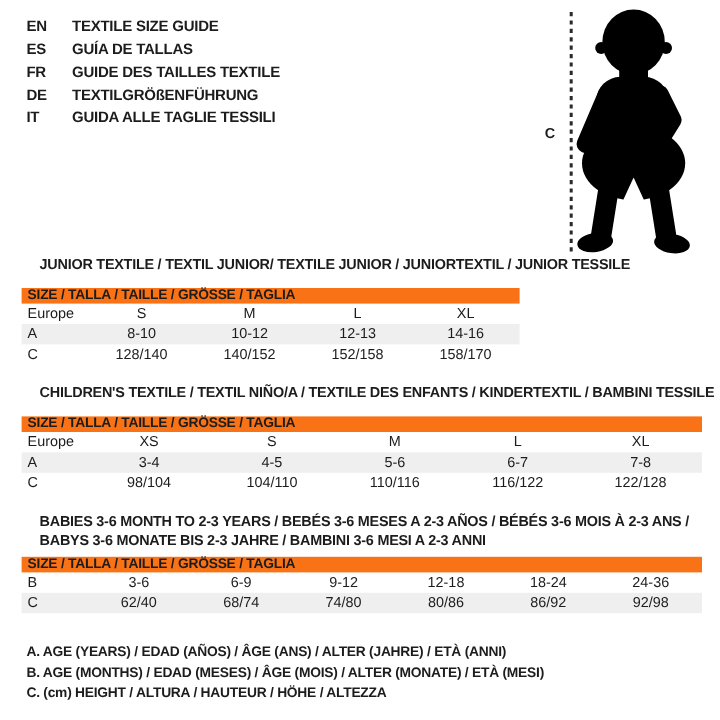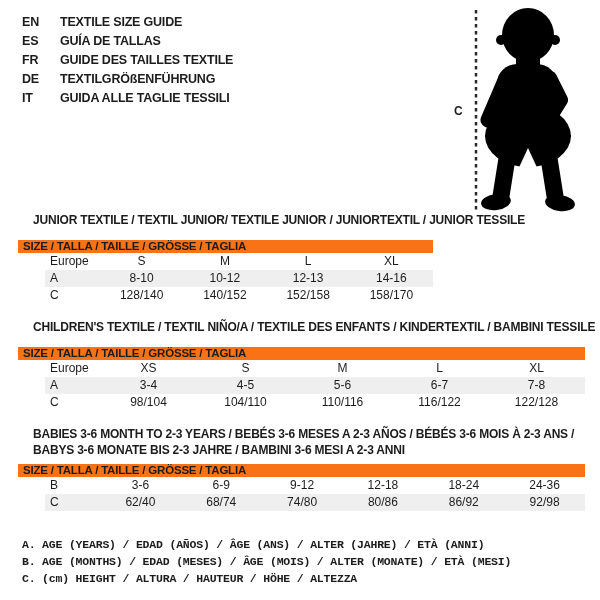--- a/index.html
+++ b/index.html
@@ -26,27 +26,27 @@
   .sec-children{top:319px;}
   .sec-babies{top:426px;}
   .sec-heading{margin-left:15px;font-weight:700;font-size:12px;line-height:16px;letter-spacing:-0.2px;white-space:nowrap;}
 
   .tbl{margin-top:12px;}
   .sec-babies .tbl{margin-top:6px;}
   .tbl-narrow{width:415px;}
   .tbl-wide{width:567px;}
   .tbl-head{height:13px;line-height:13px;background:#f97316;color:#1c1c1c;
     font-weight:700;font-size:11.5px;padding-left:5px;letter-spacing:-0.2px;}
-  .tbl-row{display:flex;height:17px;line-height:17px;font-size:12px;margin-left:27px;}
+  .tbl-row{display:flex;height:17px;line-height:17px;font-size:12px;}
   .tbl-row.shaded{background:#efefef;}
   .tbl-label{width:50px;padding-left:5px;flex:none;}
   .tbl-cell{flex:1;text-align:center;}
 
   
-  .footnotes{position:absolute;left:22px;top:536px;font-weight:700;font-size:11.5px;letter-spacing:-0.2px;font-family:Liberation Mono, monospace;}
+  .footnotes{position:absolute;left:22px;top:536px;font-weight:700;font-size:11.5px;letter-spacing:-0.2px;}
   .footnote{height:17px;line-height:17px;white-space:nowrap;}
 </style>
 </head>
 <body>
 
 <div class="page">
 
   <div class="lang-block" id="langList">
       <div class="lang-row"><span class="lang-code">EN</span><span class="lang-label">TEXTILE SIZE GUIDE</span></div>
       <div class="lang-row"><span class="lang-code">ES</span><span class="lang-label">GUÍA DE TALLAS</span></div>

